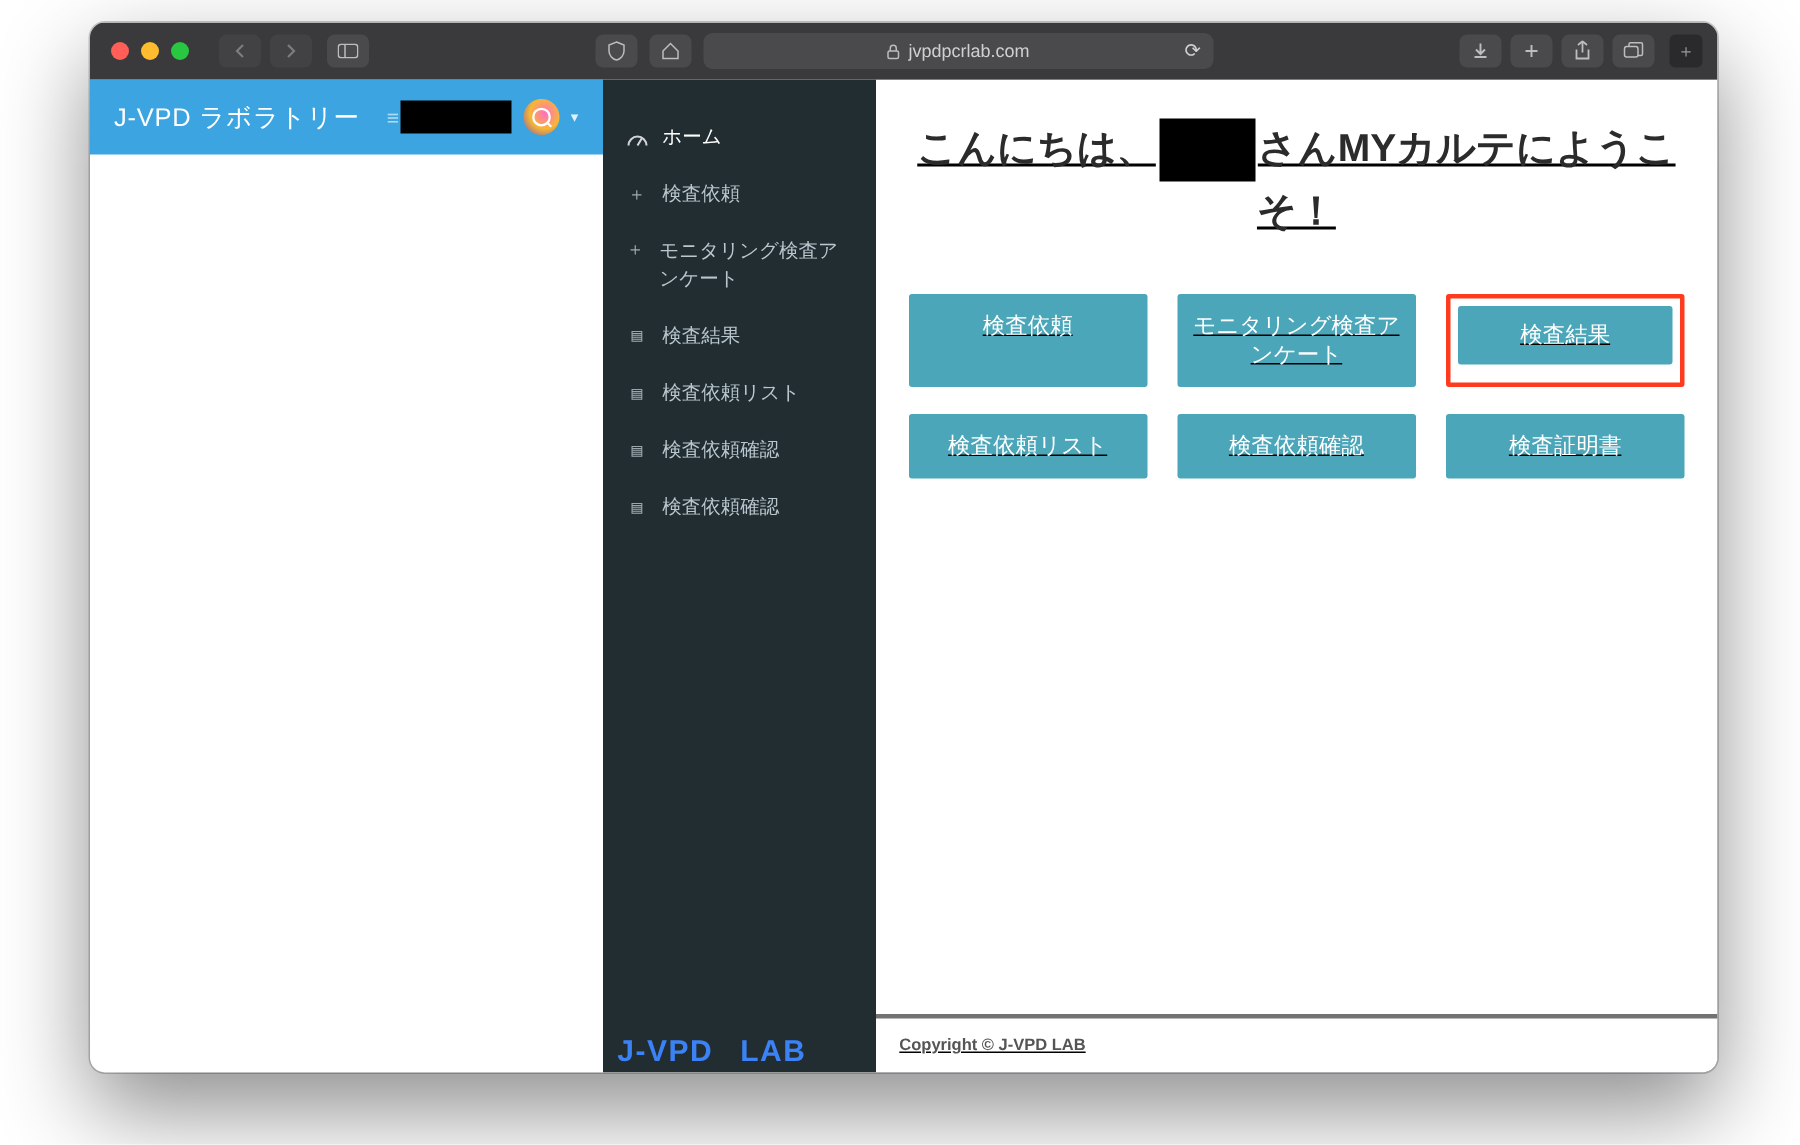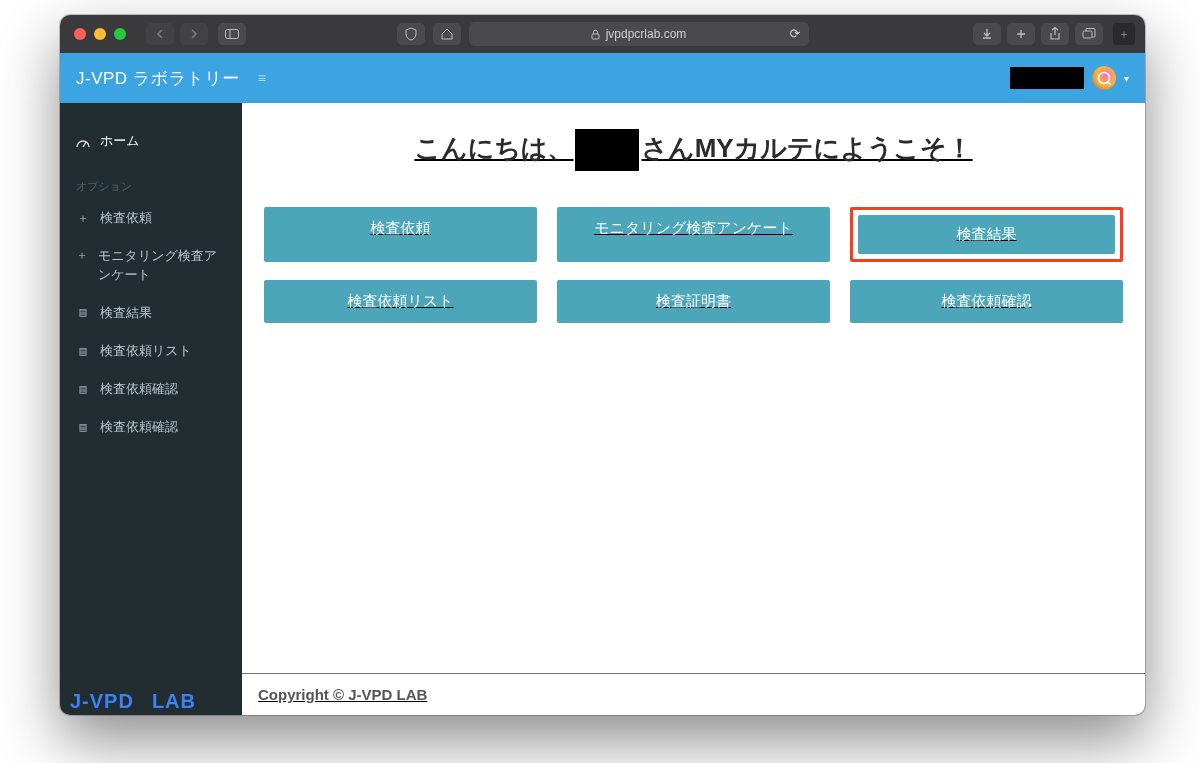--- a/index.html
+++ b/index.html
@@ -19,21 +19,21 @@
   .nav-btns { display: flex; gap: 6px; margin-left: 6px; }
   .sqbtn { width: 28px; height: 22px; border-radius: 5px; background: #4a4a4c; display:flex; align-items:center; justify-content:center; color:#bdbdbf; }
   .sqbtn.dis { opacity:.5; }
   .center-group { position:absolute; left:50%; transform:translateX(-50%); display:flex; gap:8px; align-items:center; }
   .url { width: 340px; height:24px; background:#4a4a4c; border-radius:6px; display:flex; align-items:center; justify-content:center; gap:6px; font-size:12px; color:#d0d0d2; position: relative; }
   .url .reload { position:absolute; right:8px; top:4px; font-size:13px; }
   .right-group { position:absolute; right:10px; display:flex; gap:6px; align-items:center; }
   .addtab { width:22px; height:22px; background:#2a2a2c; border-radius:4px; display:flex; align-items:center; justify-content:center; color:#999; margin-left:4px; }
 
   
-  .app { display:flex; flex-direction:column; height: calc(100% - 38px); }
+  .app { display:flex; flex-direction:row; height: calc(100% - 38px); }
   .app-header { height: 50px; background:#3ca4e1; color:#fff; display:flex; align-items:center; padding:0 16px; justify-content:space-between; }
   .app-title { font-size:17px; font-weight:400; letter-spacing:.5px; display:flex; align-items:center; gap:18px; }
   .hamburger { color:#cfe9f8; font-size:14px; opacity:.8; }
   .user-area { display:flex; align-items:center; gap:8px; }
   .user-name-block { width:74px; height:22px; background:#000; }
   .avatar { width:24px; height:24px; border-radius:50%; background: radial-gradient(circle at 60% 40%, #ff6ec7, #f7b733, #7f53ac); display:flex; align-items:center; justify-content:center; color:#fff; font-size:13px; }
   .caret { font-size:10px; color:#dff1fc; }
 
   .body-row { flex:1; display:flex; min-height:0; }
 
@@ -51,21 +51,21 @@
   
   .main { flex:1; background:#0f172a; display:flex; flex-direction:column; min-width:0;text-decoration:underline; }
   .content { flex:1; background:#fff; padding:20px 22px 24px; }
   .greet { text-align:center; font-size:26px; font-weight:600; color:#2b2b2b; margin:6px 0 36px; line-height:1.5; }
   .greet .blk { display:inline-block; width:64px; height:42px; background:#000; vertical-align:middle; margin:0 2px; }
   .btn-grid { display:grid; grid-template-columns: repeat(3, 1fr); gap:18px 20px; }
   .cbtn { background:#4aa6b8; color:#fff; text-align:center; padding:12px 8px; font-size:15px; border-radius:2px; cursor:pointer; }
   .highlight-box { border:3px solid #ff3b1f; padding:5px; border-radius:2px; }
   .highlight-box .cbtn { padding:10px 8px; }
 
-  .footer { background:#fff; border-top:1px solid #737373; padding:12px 16px; font-size:15px; color:#555; font-weight:700; }
+  .footer { background:#fff; border-top:3px solid #737373; padding:12px 16px; font-size:11px; color:#555; font-weight:700; }
 
   svg { display:block; }
 </style>
 </head>
 <body>
 
 <div class="stage">
   <div class="window">
 
     <div class="chrome">
@@ -165,21 +165,20 @@
           <div class="side-top">
             <div class="side-item active">
               <span class="ic">
                 <svg width="14" height="12" viewBox="0 0 14 12">
                     <path d="M1 11 A6 6 0 0 1 13 11" stroke="#fff" fill="none" stroke-width="1.4"></path>
                     <line x1="7" y1="11" x2="10" y2="6" stroke="#fff" stroke-width="1.4"></line>
                   </svg>
               </span>
               <span>ホーム</span>
             </div>
-            <div class="side-caption">オプション</div>
 
             <div class="side-item">
               <span class="ic">＋</span>
               <span>検査依頼</span>
             </div>
             <div class="side-item side-multi">
               <span class="ic">＋</span>
               <span>モニタリング検査アンケート</span>
             </div>
             <div class="side-item">
@@ -209,22 +208,22 @@
             <div class="greet">
               <span>こんにちは、</span><span class="blk"></span><span>さんMYカルテにようこそ！</span>
             </div>
             <div class="btn-grid">
               <div class="cbtn">検査依頼</div>
               <div class="cbtn">モニタリング検査アンケート</div>
               <div class="highlight-box">
                 <div class="cbtn">検査結果</div>
               </div>
               <div class="cbtn">検査依頼リスト</div>
+              <div class="cbtn">検査依頼確認</div>
               <div class="cbtn">検査証明書</div>
-              <div class="cbtn">検査依頼確認</div>
             </div>
           </div>
           <div class="footer">
             <span>Copyright © J-VPD LAB</span>
           </div>
         </div>
       </div>
     </div>
 
   </div>

